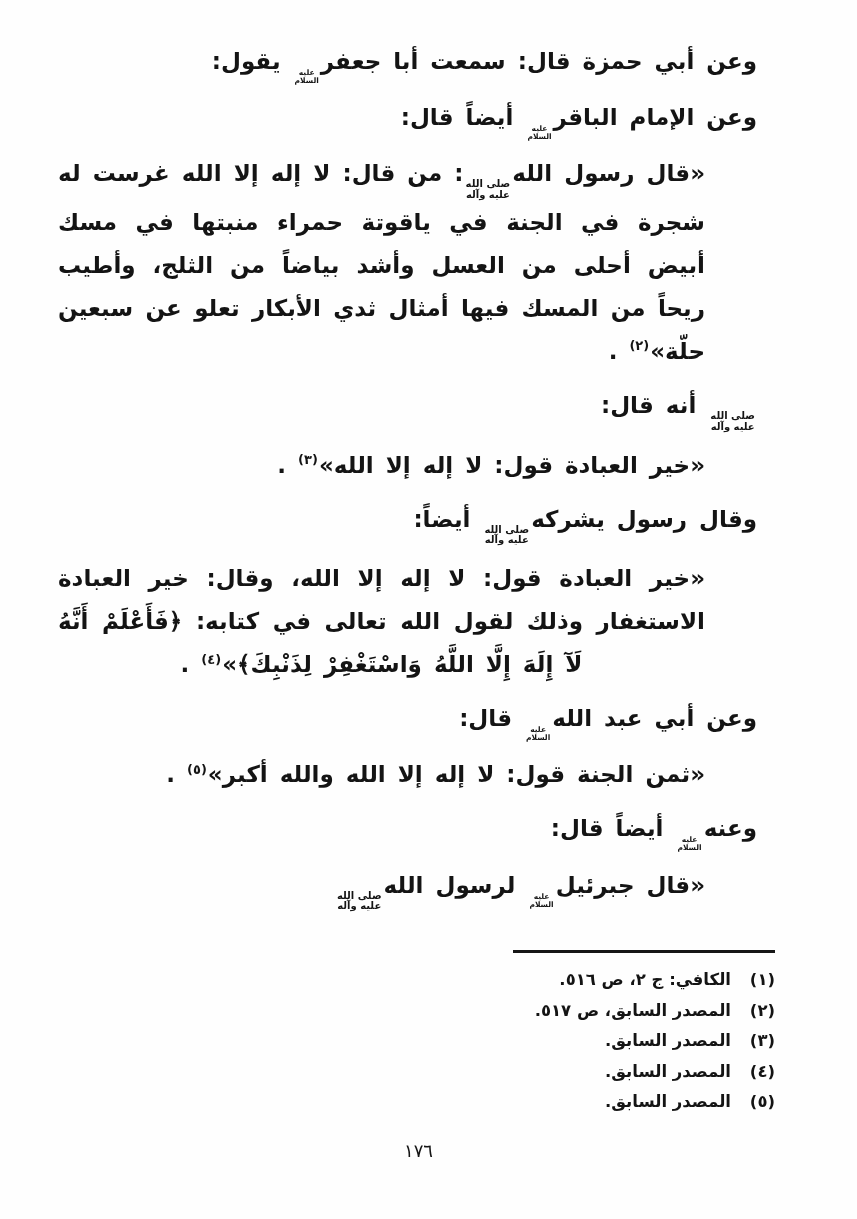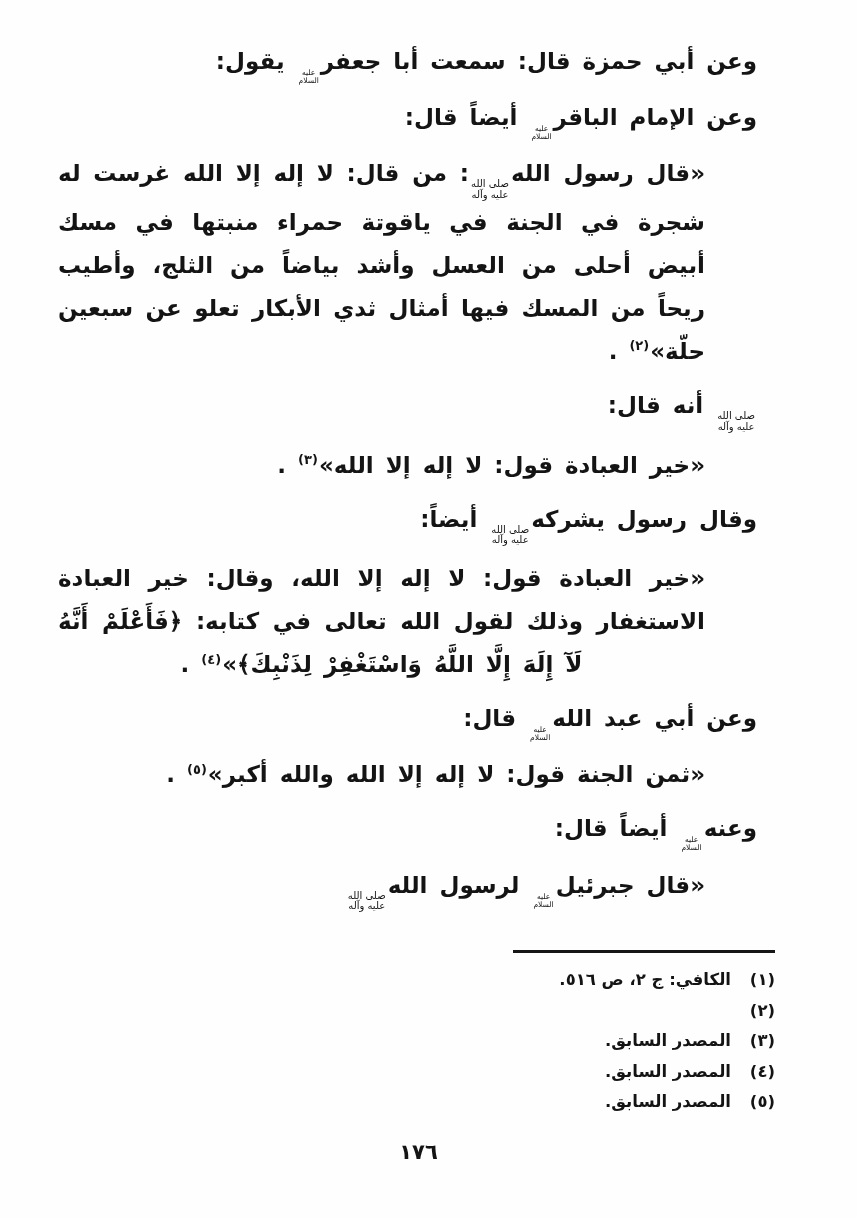--- a/index.html
+++ b/index.html
@@ -38,21 +38,21 @@
     line-height:0;
     margin-right:1px;
   }
   .stamp{
     display:inline-flex;
     flex-direction:column;
     align-items:center;
     justify-content:center;
     vertical-align:-6px;
     margin:0 2px;
-    font-weight:400;
+    font-weight:700;
     line-height:1.08;
     letter-spacing:0;
     word-spacing:0;
   }
   .stamp > span{ font-size:7.5px; white-space:nowrap; }
   .stamp.big > span{ font-size:10px; }
   .verse{ white-space:normal; }
   .footnotes{
     position:absolute;
     top:950px;right:82px;left:58px;
@@ -68,22 +68,22 @@
     gap:12px;
     font-size:16.5px;
     font-weight:700;
     line-height:30.5px;
   }
   .fn-num{ min-width:32px; text-align:right; }
   .page-number{
     position:absolute;
     top:1140px;left:0;right:20px;
     text-align:center;
-    font-size:21px;
-    font-weight:700;
+    font-size:18px;
+    font-weight:400;
     letter-spacing:2px;
   }
 </style>
 </head>
 <body>
 
 <div class="page">
   <div class="content">
       <p class="para intro"><span class="txt">وعن أبي حمزة قال: سمعت أبا جعفر</span><span class="stamp">
           <span>عليه</span>
@@ -127,20 +127,21 @@
 
   <div class="footnotes">
     <div class="fn-divider"></div>
     <div>
         <div class="fn-row">
           <span class="fn-num">(١)</span>
           <span class="fn-text">الكافي: ج ٢، ص ٥١٦.</span>
         </div>
         <div class="fn-row">
           <span class="fn-num">(٢)</span>
+          <span class="fn-text">المصدر السابق، ص ٥١٧.</span>
         </div>
         <div class="fn-row">
           <span class="fn-num">(٣)</span>
           <span class="fn-text">المصدر السابق.</span>
         </div>
         <div class="fn-row">
           <span class="fn-num">(٤)</span>
           <span class="fn-text">المصدر السابق.</span>
         </div>
         <div class="fn-row">

